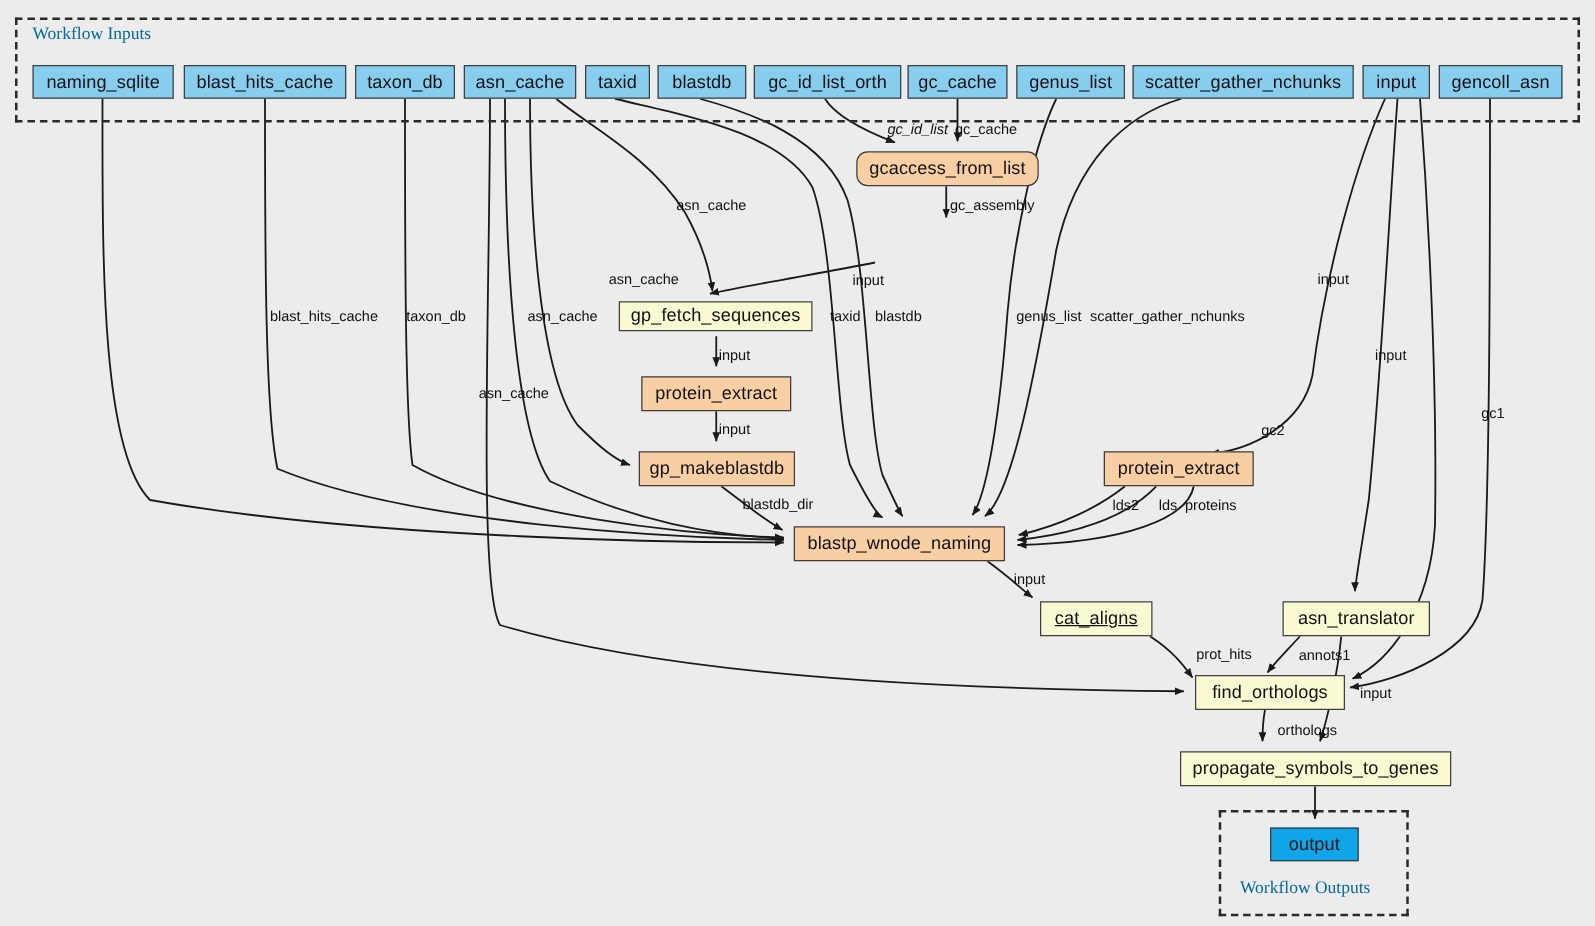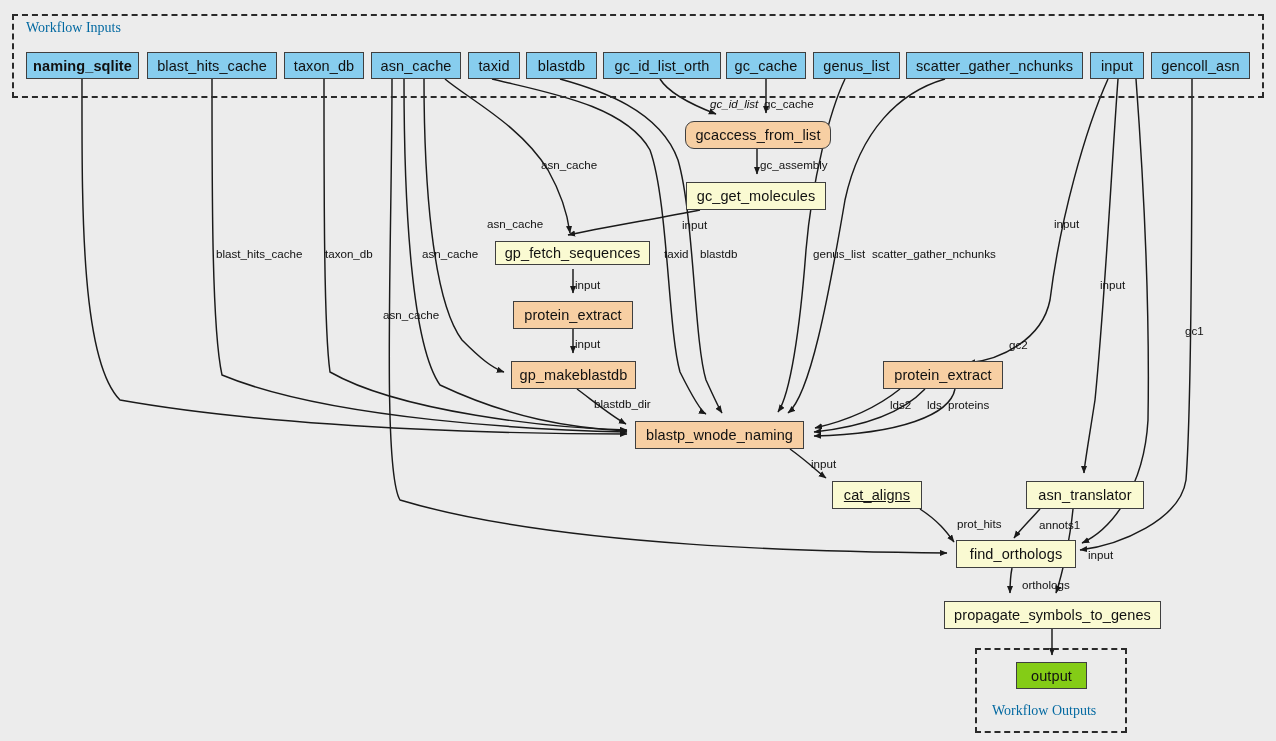--- a/index.html
+++ b/index.html
@@ -29,21 +29,21 @@
     position:absolute;
     box-sizing:border-box;
     border:1.6px solid #3f3f3f;
     display:flex;align-items:center;justify-content:center;
     font-size:14.5px;
     color:#111;
     white-space:nowrap;
     letter-spacing:.1px;
   }
   .node.input{background:#87cdee;}
-  .node.output{background:#84cc16;text-align:center;}
+  .node.output{background:#0ea5e9;text-align:center;}
   .node.orange{background:#f7cfa3;}
   .node.yellow{background:#fafad2;}
   .elabel{
     position:absolute;
     font-size:11.6px;
     color:#111;
     white-space:nowrap;
     font-family:"Liberation Sans", sans-serif;
   }
 </style>
@@ -123,35 +123,34 @@
       <path d="M1052,629 C1052,643 1052,650 1052,655"></path>
     </g>
   </svg>
 
   <div class="group-box" style="left:12px;top:14px;width:1252px;height:84px;"></div>
   <div class="group-title" style="left:26px;top:20px;">Workflow Inputs</div>
 
   <div class="group-box" style="left:975px;top:648px;width:152px;height:85px;"></div>
   <div class="group-title" style="left:992px;top:703px;">Workflow Outputs</div>
 
-  <div class="node input" style="left:26px;top:52px;width:113px;height:27px;font-weight:bold;">naming_sqlite</div>
+  <div class="node input" style="left:26px;top:52px;width:113px;height:27px;">naming_sqlite</div>
   <div class="node input" style="left:147px;top:52px;width:130px;height:27px;">blast_hits_cache</div>
   <div class="node input" style="left:284px;top:52px;width:80px;height:27px;">taxon_db</div>
   <div class="node input" style="left:371px;top:52px;width:90px;height:27px;">asn_cache</div>
   <div class="node input" style="left:468px;top:52px;width:52px;height:27px;">taxid</div>
   <div class="node input" style="left:526px;top:52px;width:71px;height:27px;">blastdb</div>
   <div class="node input" style="left:603px;top:52px;width:118px;height:27px;">gc_id_list_orth</div>
   <div class="node input" style="left:726px;top:52px;width:80px;height:27px;">gc_cache</div>
   <div class="node input" style="left:813px;top:52px;width:87px;height:27px;">genus_list</div>
   <div class="node input" style="left:906px;top:52px;width:177px;height:27px;">scatter_gather_nchunks</div>
   <div class="node input" style="left:1090px;top:52px;width:54px;height:27px;">input</div>
   <div class="node input" style="left:1151px;top:52px;width:99px;height:27px;">gencoll_asn</div>
 
   <div class="node orange" style="left:685px;top:121px;width:146px;height:28px;border-radius:9px;">gcaccess_from_list</div>
-  <div class="node yellow" style="left:686px;top:182px;width:140px;height:28px;">gc_get_molecules</div>
   <div class="node yellow" style="left:495px;top:241px;width:155px;height:24px;">gp_fetch_sequences</div>
   <div class="node orange" style="left:513px;top:301px;width:120px;height:28px;">protein_extract</div>
   <div class="node orange" style="left:511px;top:361px;width:125px;height:28px;">gp_makeblastdb</div>
   <div class="node orange" style="left:883px;top:361px;width:120px;height:28px;">protein_extract</div>
   <div class="node orange" style="left:635px;top:421px;width:169px;height:28px;">blastp_wnode_naming</div>
   <div class="node yellow" style="left:832px;top:481px;width:90px;height:28px;text-decoration:underline;">cat_aligns</div>
   <div class="node yellow" style="left:1026px;top:481px;width:118px;height:28px;">asn_translator</div>
   <div class="node yellow" style="left:956px;top:540px;width:120px;height:28px;">find_orthologs</div>
   <div class="node yellow" style="left:944px;top:601px;width:217px;height:28px;">propagate_symbols_to_genes</div>
   <div class="node output" style="left:1016px;top:662px;width:71px;height:27px;">output</div>

